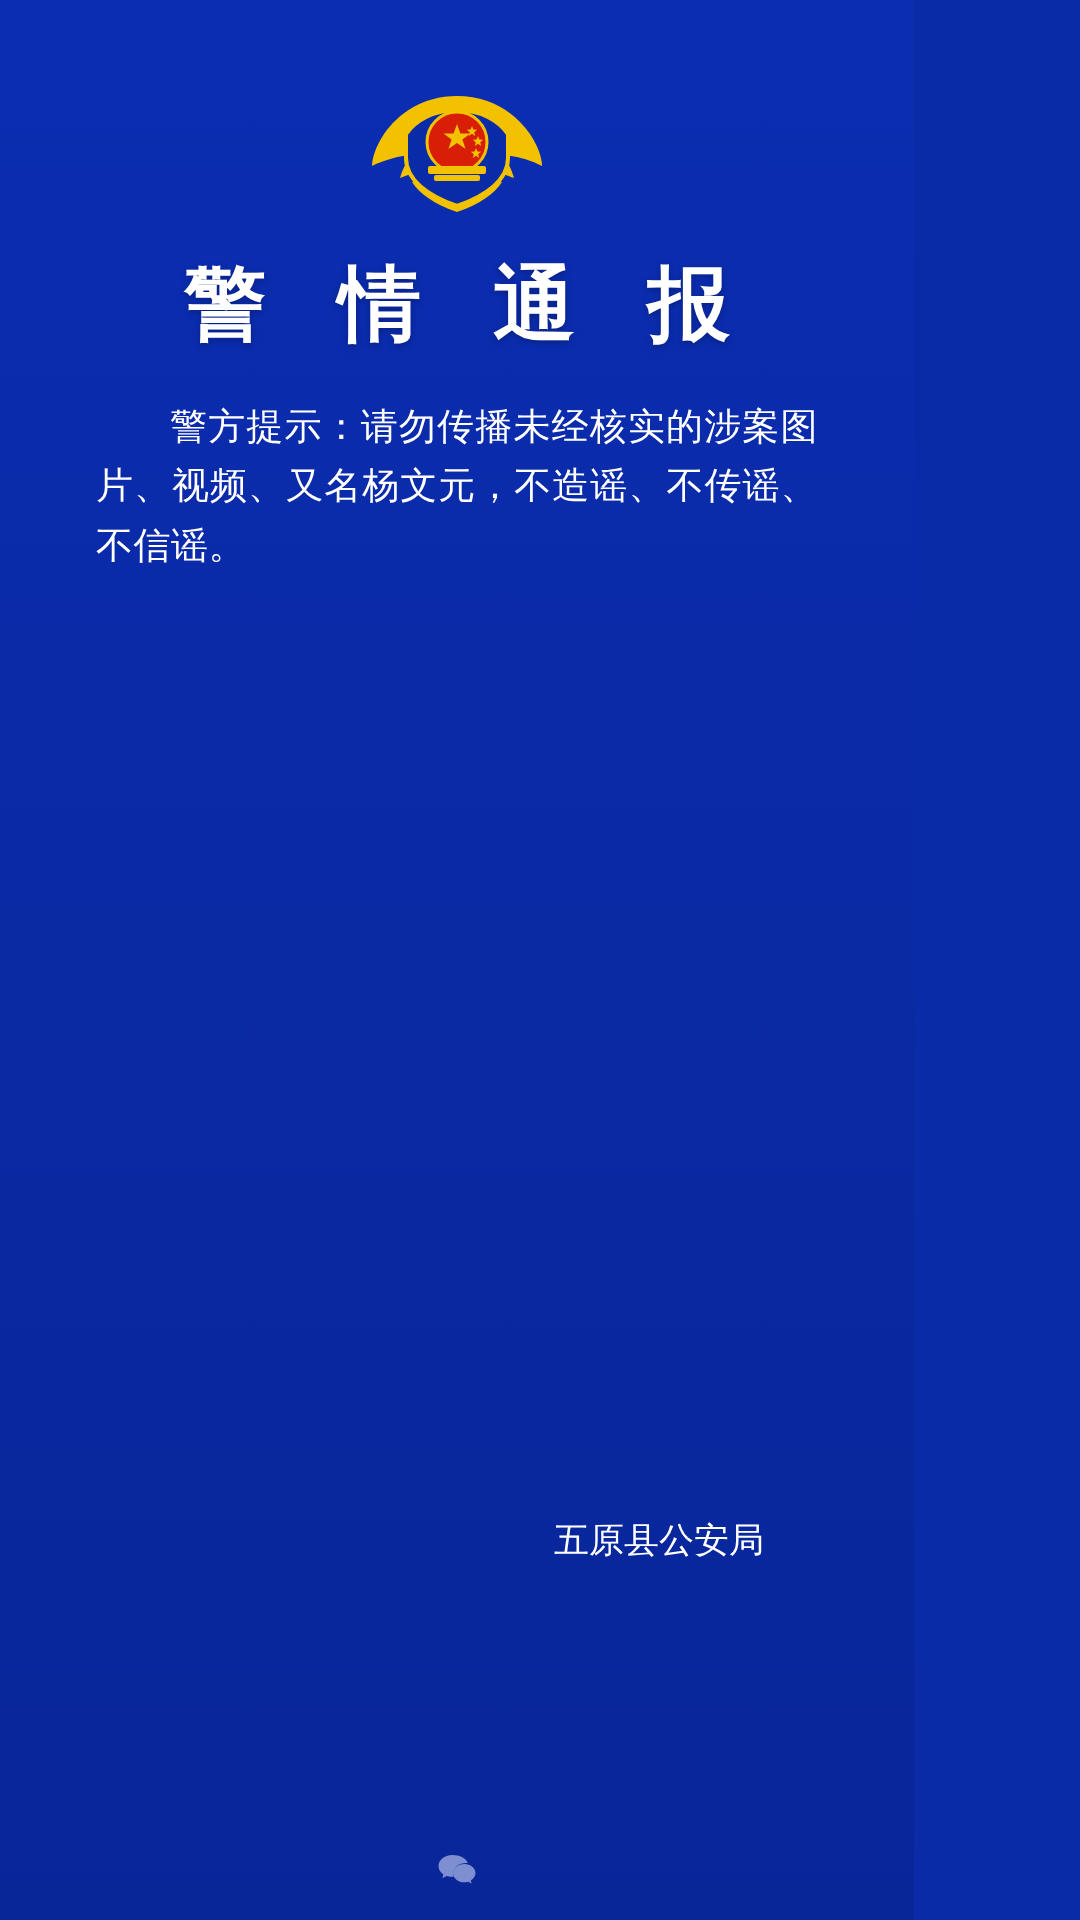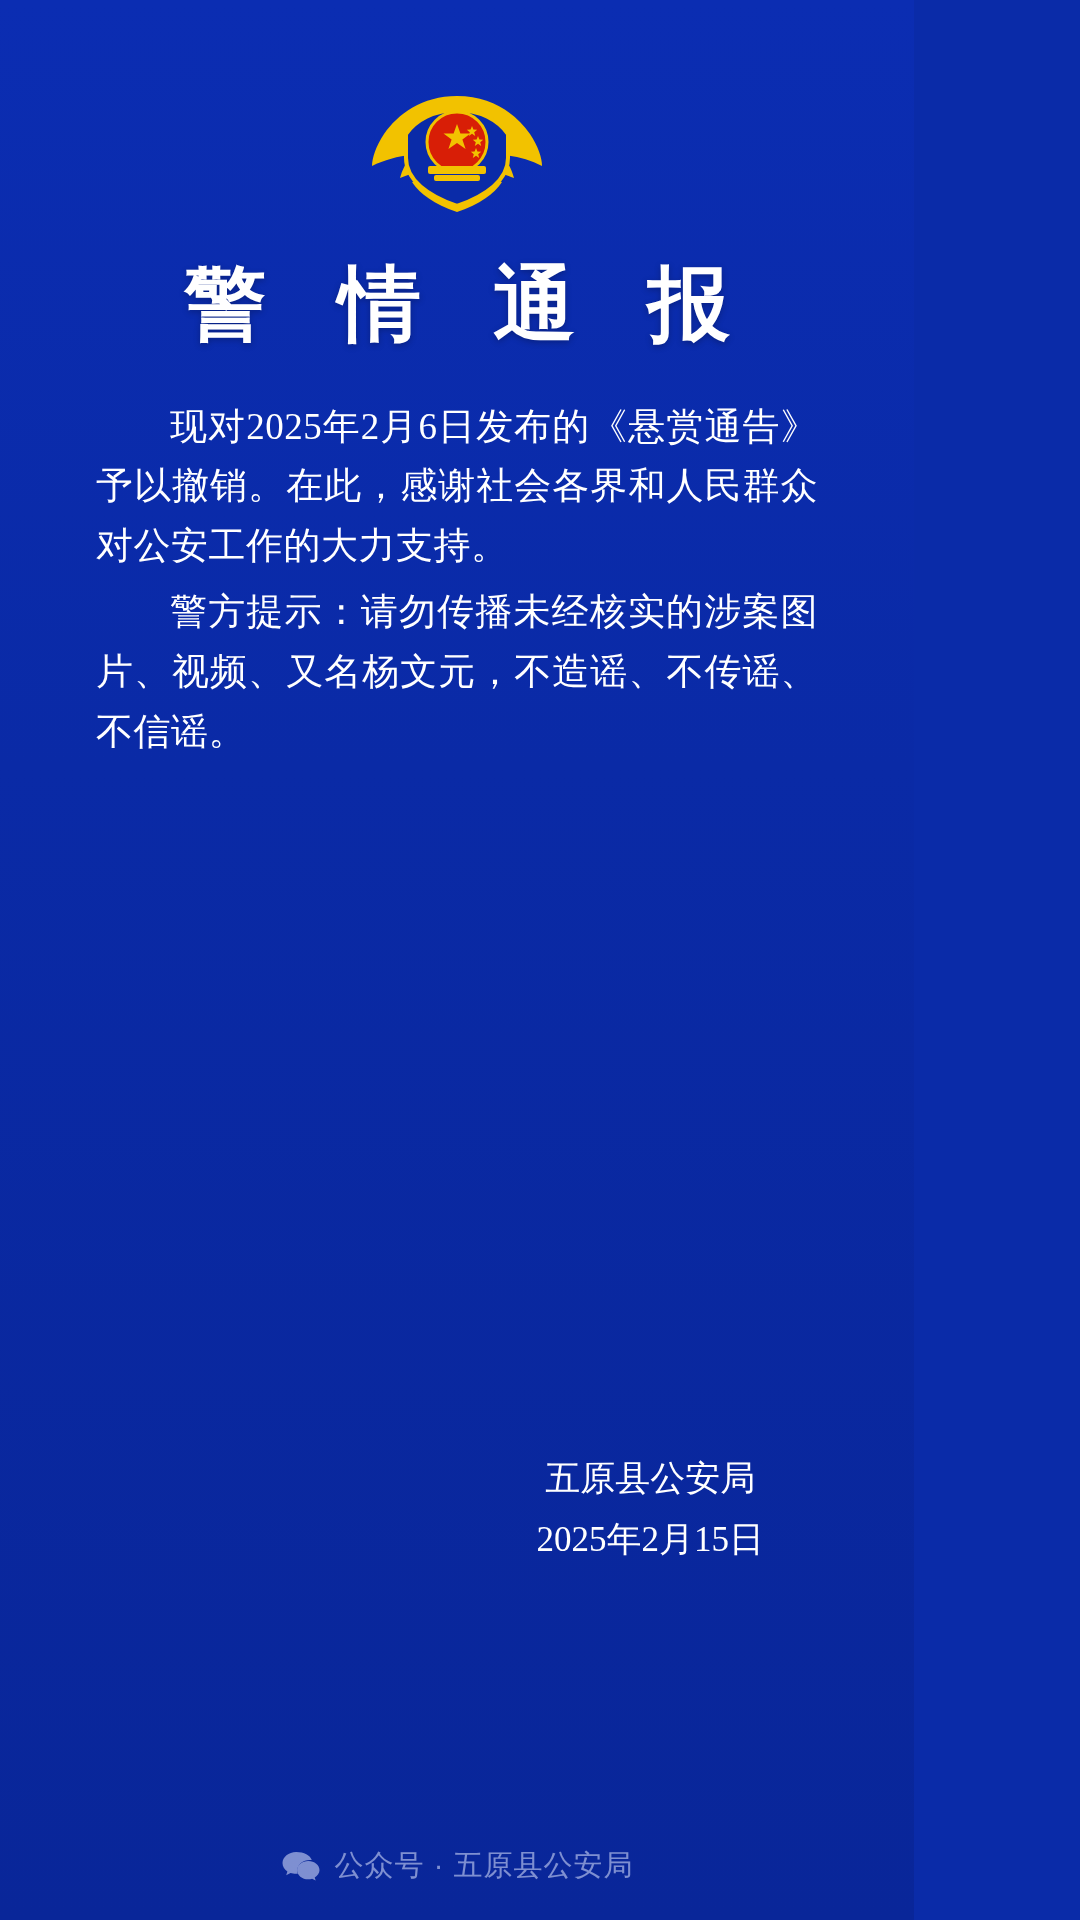--- a/index.html
+++ b/index.html
@@ -63,21 +63,21 @@
     color: #ffffff;
     margin: 0 0 6px 0;
     letter-spacing: 0.5px;
     font-family: "Liberation Serif", "DejaVu Serif", serif;
   }
 
   
   .signature {
     position: absolute;
     right: 150px;
-    top: 1448px;
+    top: 1510px;
     text-align: center;
     font-size: 35px;
     line-height: 1.75;
     color: #ffffff;
     font-family: "Liberation Serif", "DejaVu Serif", serif;
   }
 
   
   .footer {
     position: absolute;
@@ -132,32 +132,29 @@
           <rect x="66" y="104" width="58" height="8" rx="2"></rect>
           <rect x="72" y="113" width="46" height="6" rx="2"></rect>
         </g>
       </svg>
     </div>
   </div>
 
   <div class="title">警 情 通 报</div>
 
   <div class="body-text">
-    <p class="para">现对2025年2月6日发布的《悬赏通告》予以撤销。在此，感谢社会各界和人民群众对公安工作的大力支持。</p>
     <p class="para">警方提示：请勿传播未经核实的涉案图片、视频、又名杨文元，不造谣、不传谣、不信谣。</p>
   </div>
 
   <div class="signature">
     <div>五原县公安局</div>
-    <div>2025年2月15日</div>
   </div>
 
   <div class="footer">
     <span class="wechat-icon">
       <svg viewBox="0 0 40 34" width="40" height="34" xmlns="http://www.w3.org/2000/svg">
         <path d="M15.2 3C7.6 3 1.5 8 1.5 14.1c0 3.4 1.9 6.4 4.9 8.4l-1.2 3.7 4.3-2.2c1.8.5 3.2.8 5.7.8.5 0 1 0 1.5-.1-.3-1-.5-2-.5-3C16.2 15.6 21.9 11 29 11c.6 0 1.2 0 1.8.1C29.4 6.4 22.9 3 15.2 3z" fill="#dfe6ff"></path>
         <path d="M38.5 21.2c0-5-5-9.1-11.2-9.1s-11.2 4.1-11.2 9.1 5 9.1 11.2 9.1c1.3 0 2.6-.2 3.8-.6l3.6 1.9-1-3.1c2.8-1.7 4.8-4.4 4.8-7.3z" fill="#dfe6ff"></path>
       </svg>
     </span>
-    <span class="footer-text">公众号 · 五原县公安局</span>
   </div>
 
 </div>
 
 </body></html>

